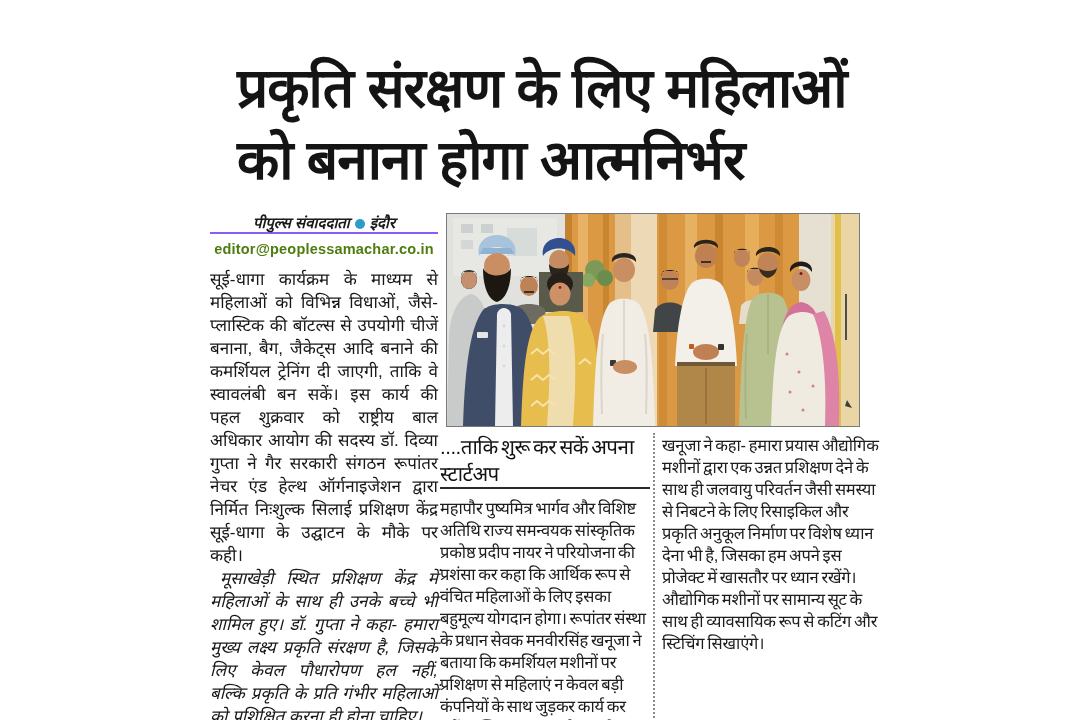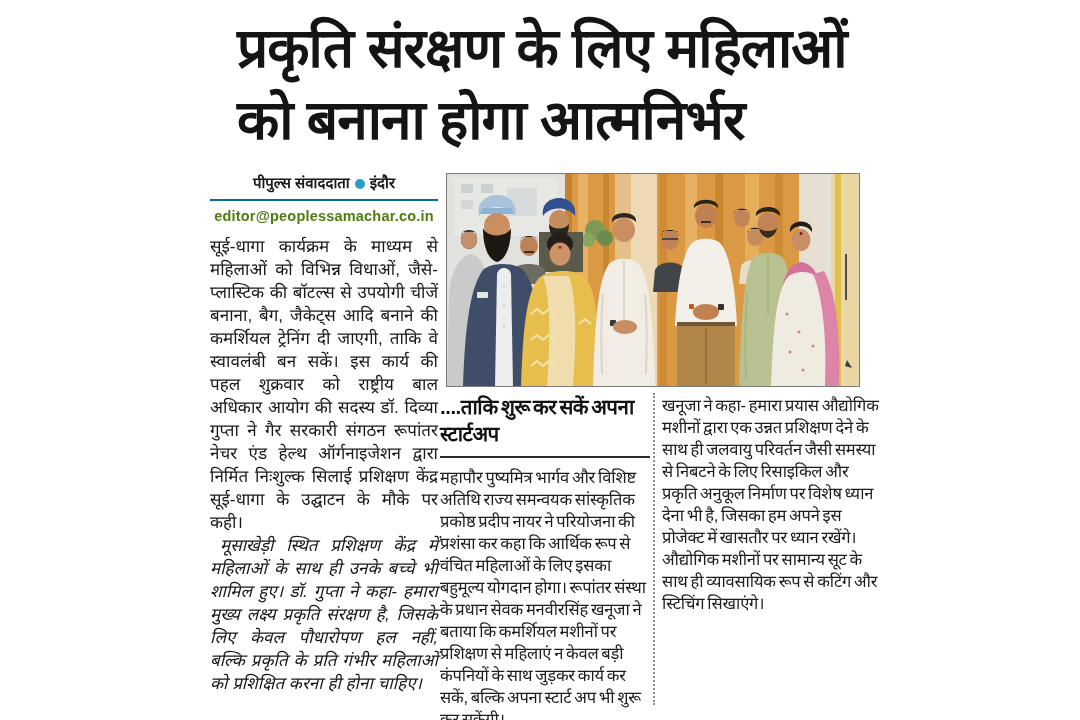--- a/index.html
+++ b/index.html
@@ -1,33 +1,33 @@
 <!DOCTYPE html>
 <html><head>
 <meta charset="utf-8">
 <style>
   html,body{margin:0;padding:0;background:#ffffff;}
   body{
     width:1080px;height:720px;position:relative;overflow:hidden;
     font-family:"Liberation Sans","DejaVu Sans",sans-serif;
     -webkit-font-smoothing:antialiased;
   }
-  .clip{position:absolute;inset:0;background:#ffffff;color:#1b1b1b;}
+  .clip{position:absolute;inset:0;background:#ffffff;color:#1b1b1b;margin-top:40px;}
 
   .headline{
     position:absolute;left:237px;top:12px;width:650px;margin:0;
     font-size:55px;line-height:72px;font-weight:700;color:#141414;
     letter-spacing:-1px;
   }
   .headline span{display:block;white-space:nowrap;}
 
   .left-col{position:absolute;left:210px;top:172px;width:228px;}
   .byline{
     text-align:center;font-weight:700;font-size:15px;color:#1a1a1a;
-    padding-bottom:7px;border-bottom:2px solid #0369a1;
+    border-bottom:2px solid #8b5cf6;font-style:italic;
   }
   .byline .dot{
     display:inline-block;width:10px;height:10px;border-radius:50%;
     background:#2d9dc8;margin:0 5px;vertical-align:middle;
   }
   .email{
     text-align:center;font-weight:700;font-size:14.5px;color:#4d7c0f;
     padding:7px 0 11px;letter-spacing:.2px;
   }
   .lead p{
@@ -36,23 +36,23 @@
   .lead p + p{text-indent:10px;font-style:italic;}
 
   .photo{
     position:absolute;left:446px;top:173px;width:412px;height:212px;margin:0;
     border:1px solid #7a7a7a;background:#e9dfd2;
   }
   .photo svg{display:block;width:100%;height:100%;}
 
   .col{position:absolute;}
   .col h2{
-    margin:0;font-size:20.5px;line-height:27px;font-weight:700;color:#121212;
+    margin:0;font-size:20.5px;line-height:27px;font-weight:400;color:#121212;
     letter-spacing:-.5px;word-spacing:-2px;
-    padding-bottom:9px;border-bottom:2px solid #2b2b2b;
+    border-bottom:2px solid #2b2b2b;
   }
   .col p{
     margin:8px 0 0;font-size:16.5px;line-height:22px;color:#1c1c1c;
     letter-spacing:-.2px;word-spacing:-1.5px;text-align:left;
   }
   .col-mid{left:440px;top:393px;width:210px;}
   .col-right{left:662px;top:386px;width:223px;}
   .divider{
     position:absolute;left:653px;top:393px;height:312px;width:0;
     border-left:2px dotted #8d8d8d;

